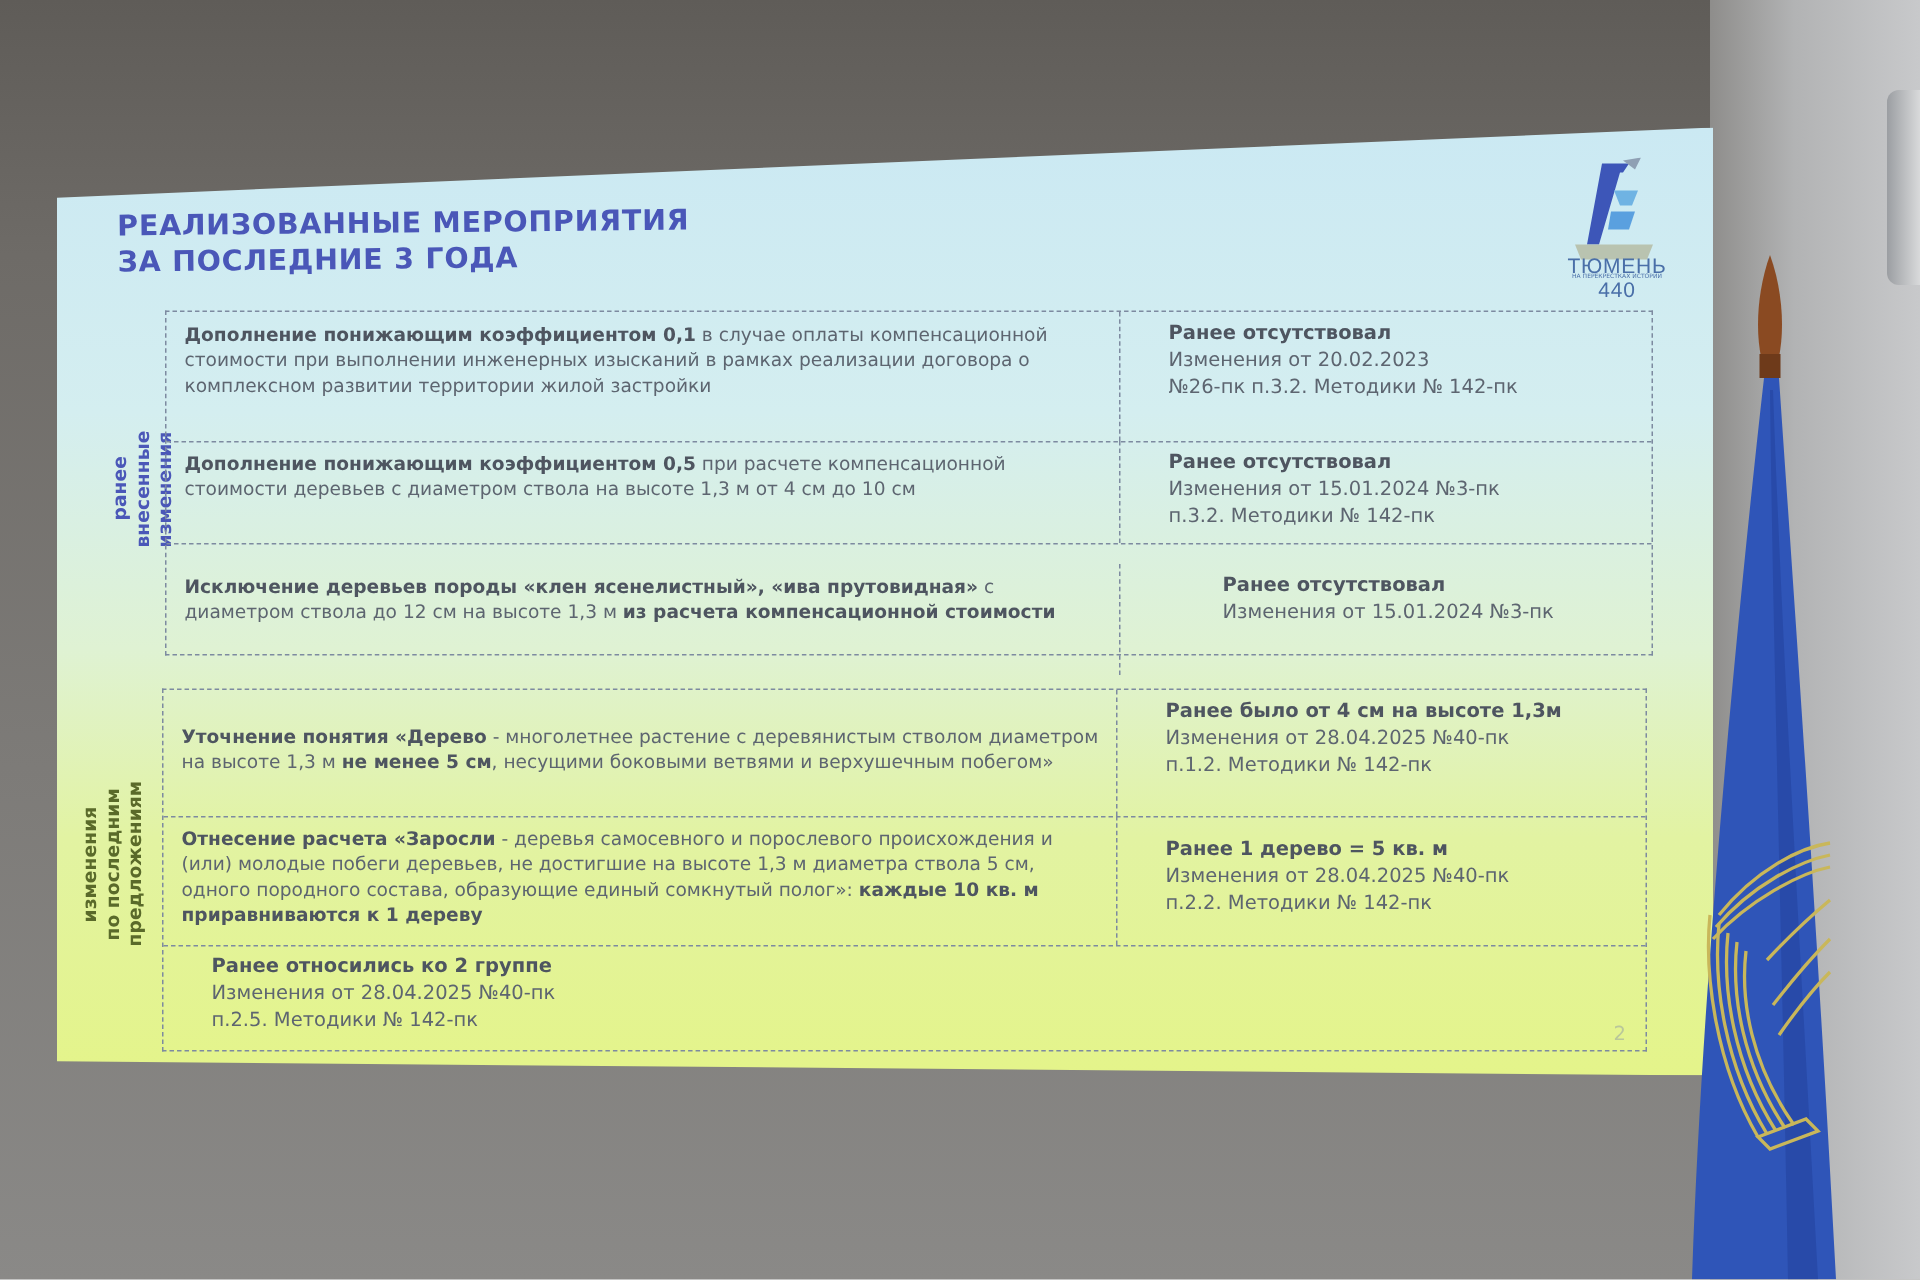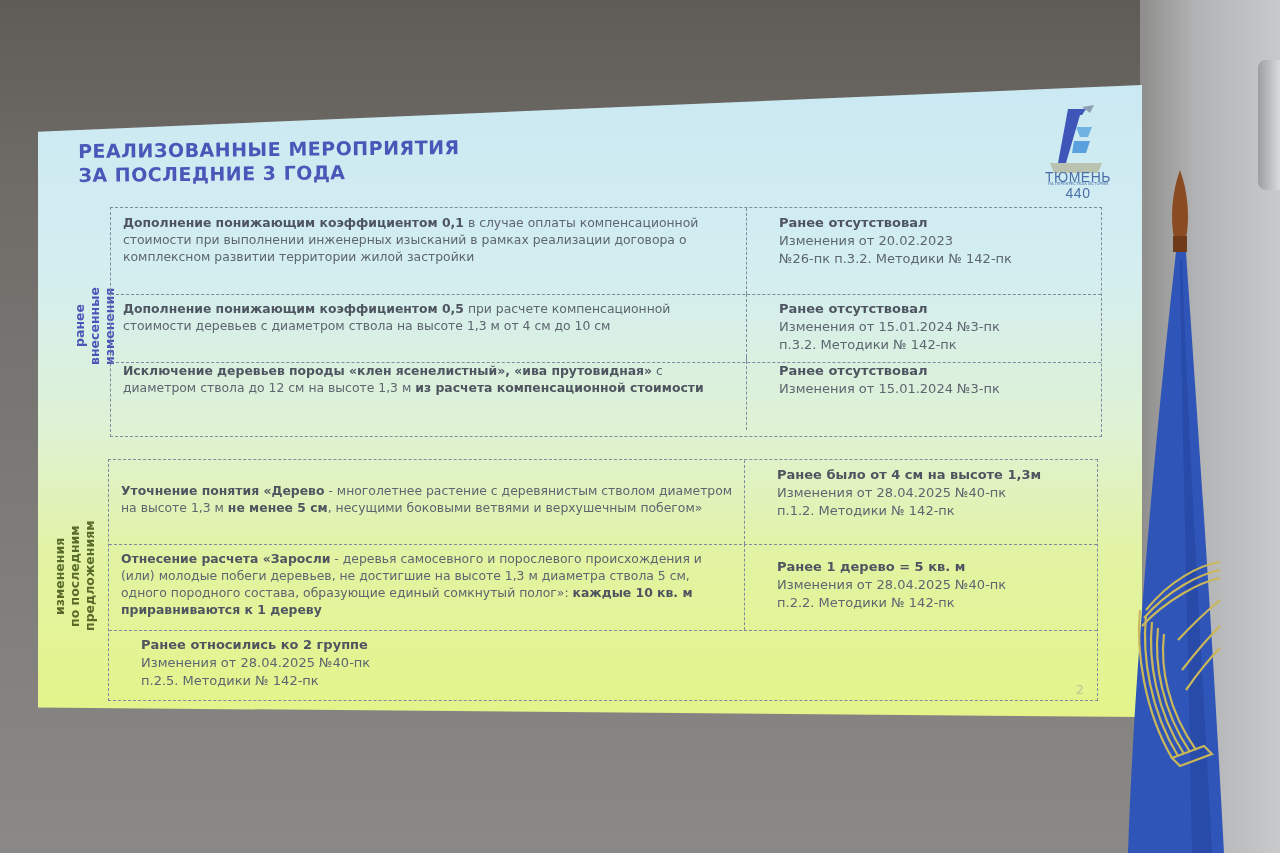--- a/index.html
+++ b/index.html
@@ -105,21 +105,21 @@
     <div class="row" style="top:86px; height:68px;">
       <div class="cell-left">
         <span class="b">Дополнение понижающим коэффициентом 0,5</span><span> при расчете компенсационной стоимости деревьев с диаметром ствола на высоте 1,3 м от 4 см до 10 см</span>
       </div>
       <div class="cell-right">
         <div class="b">Ранее отсутствовал</div>
         <div>Изменения от 15.01.2024 №3-пк</div>
         <div>п.3.2. Методики № 142-пк</div>
       </div>
     </div>
-    <div class="row" style="top:148px; height:74px; border-bottom:none;">
+    <div class="row" style="top:168px; height:74px; border-bottom:none;gap:36px;">
       <div class="cell-left">
         <span class="b">Исключение деревьев породы «клен ясенелистный», «ива прутовидная»</span><span> с диаметром ствола до 12 см на высоте 1,3 м </span><span class="b">из расчета компенсационной стоимости</span>
       </div>
       <div class="cell-right">
         <div class="b">Ранее отсутствовал</div>
         <div>Изменения от 15.01.2024 №3-пк</div>
       </div>
     </div>
   </div>
 

